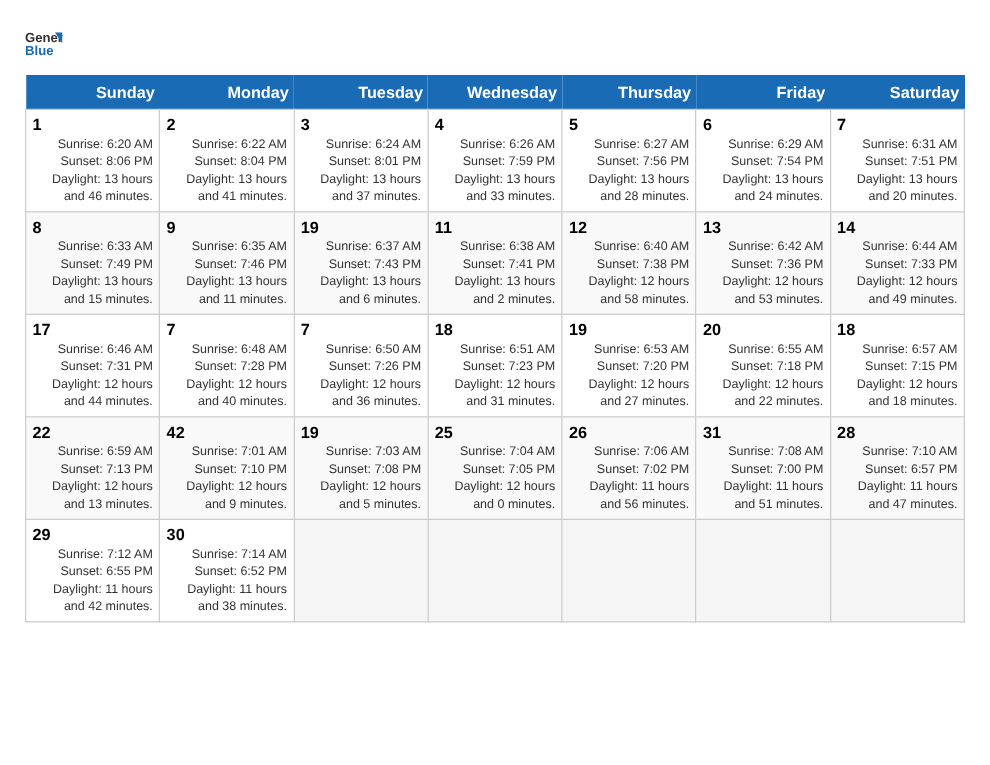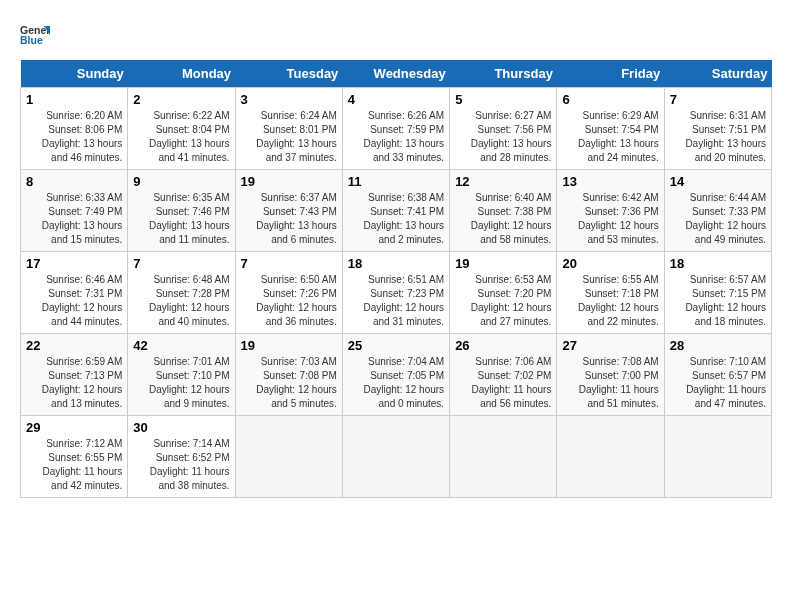--- a/index.html
+++ b/index.html
@@ -266,21 +266,21 @@
             Sunrise: 7:04 AM<br>Sunset: 7:05 PM<br>Daylight: 12 hours and 0 minutes.
           </div>
         </td>
         <td>
           <span class="day-number">26</span>
           <div class="day-info">
             Sunrise: 7:06 AM<br>Sunset: 7:02 PM<br>Daylight: 11 hours and 56 minutes.
           </div>
         </td>
         <td>
-          <span class="day-number">27</span>
+          <span class="day-number">31</span>
           <div class="day-info">
             Sunrise: 7:08 AM<br>Sunset: 7:00 PM<br>Daylight: 11 hours and 51 minutes.
           </div>
         </td>
         <td>
           <span class="day-number">28</span>
           <div class="day-info">
             Sunrise: 7:10 AM<br>Sunset: 6:57 PM<br>Daylight: 11 hours and 47 minutes.
           </div>
         </td>

